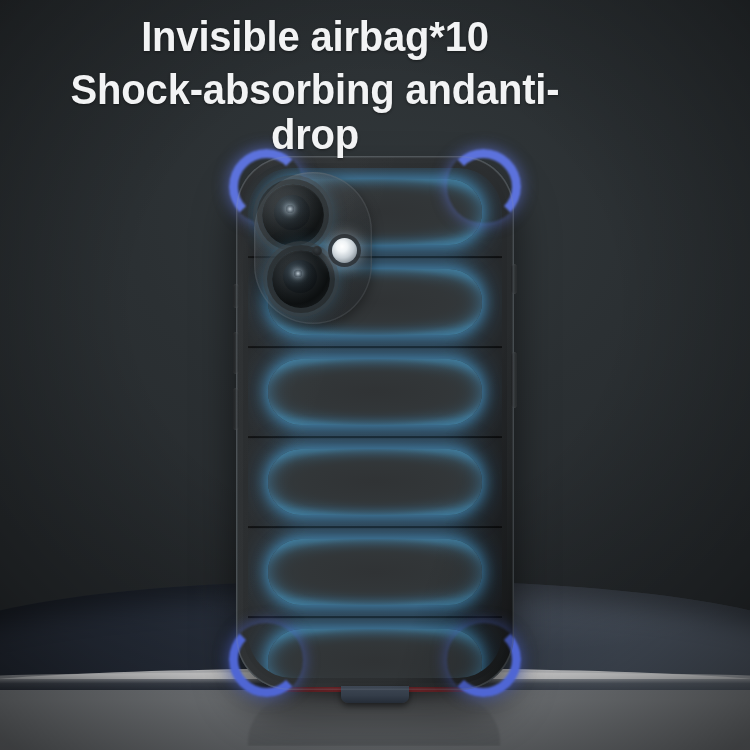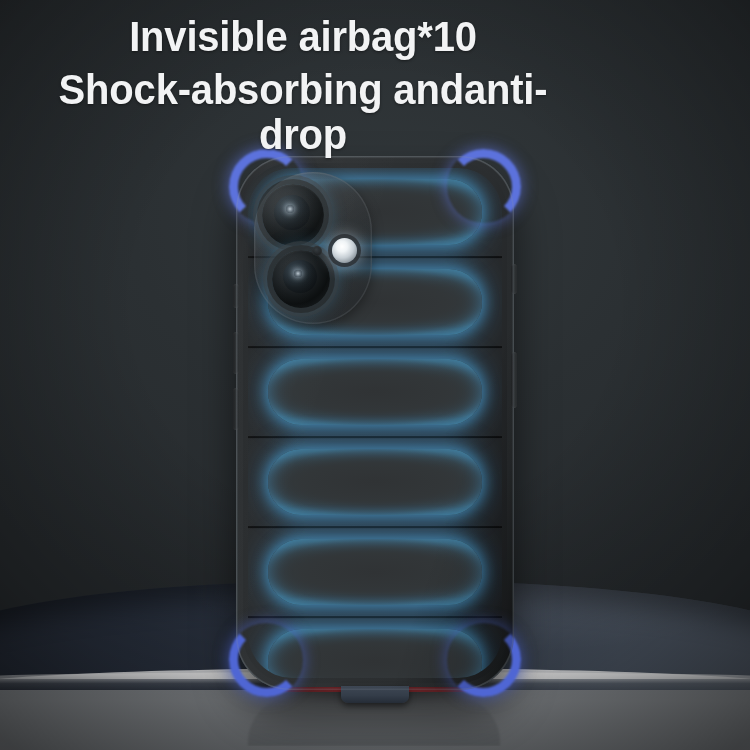--- a/index.html
+++ b/index.html
@@ -25,21 +25,21 @@
   }
   .bg-vignette {
     position:absolute; inset:0;
     background:radial-gradient(ellipse 600px 560px at 50% 40%,
        rgba(0,0,0,0) 40%, rgba(0,0,0,.30) 78%, rgba(0,0,0,.55) 100%);
     pointer-events:none;
   }
 
   
   .headline {
-    position:absolute; left:0; top:14px; width:606px;
+    position:absolute; left:12px; top:14px; width:606px;
     text-align:center; z-index:40;
     color:#f2f3f4;
     font-weight:bold;
     letter-spacing:-0.2px;
     line-height:1.06;
     text-shadow:0 1px 3px rgba(0,0,0,.45);
   }
   .headline .l1 {
     display:block; font-size:43px;
     transform:scaleX(.93); transform-origin:center;

